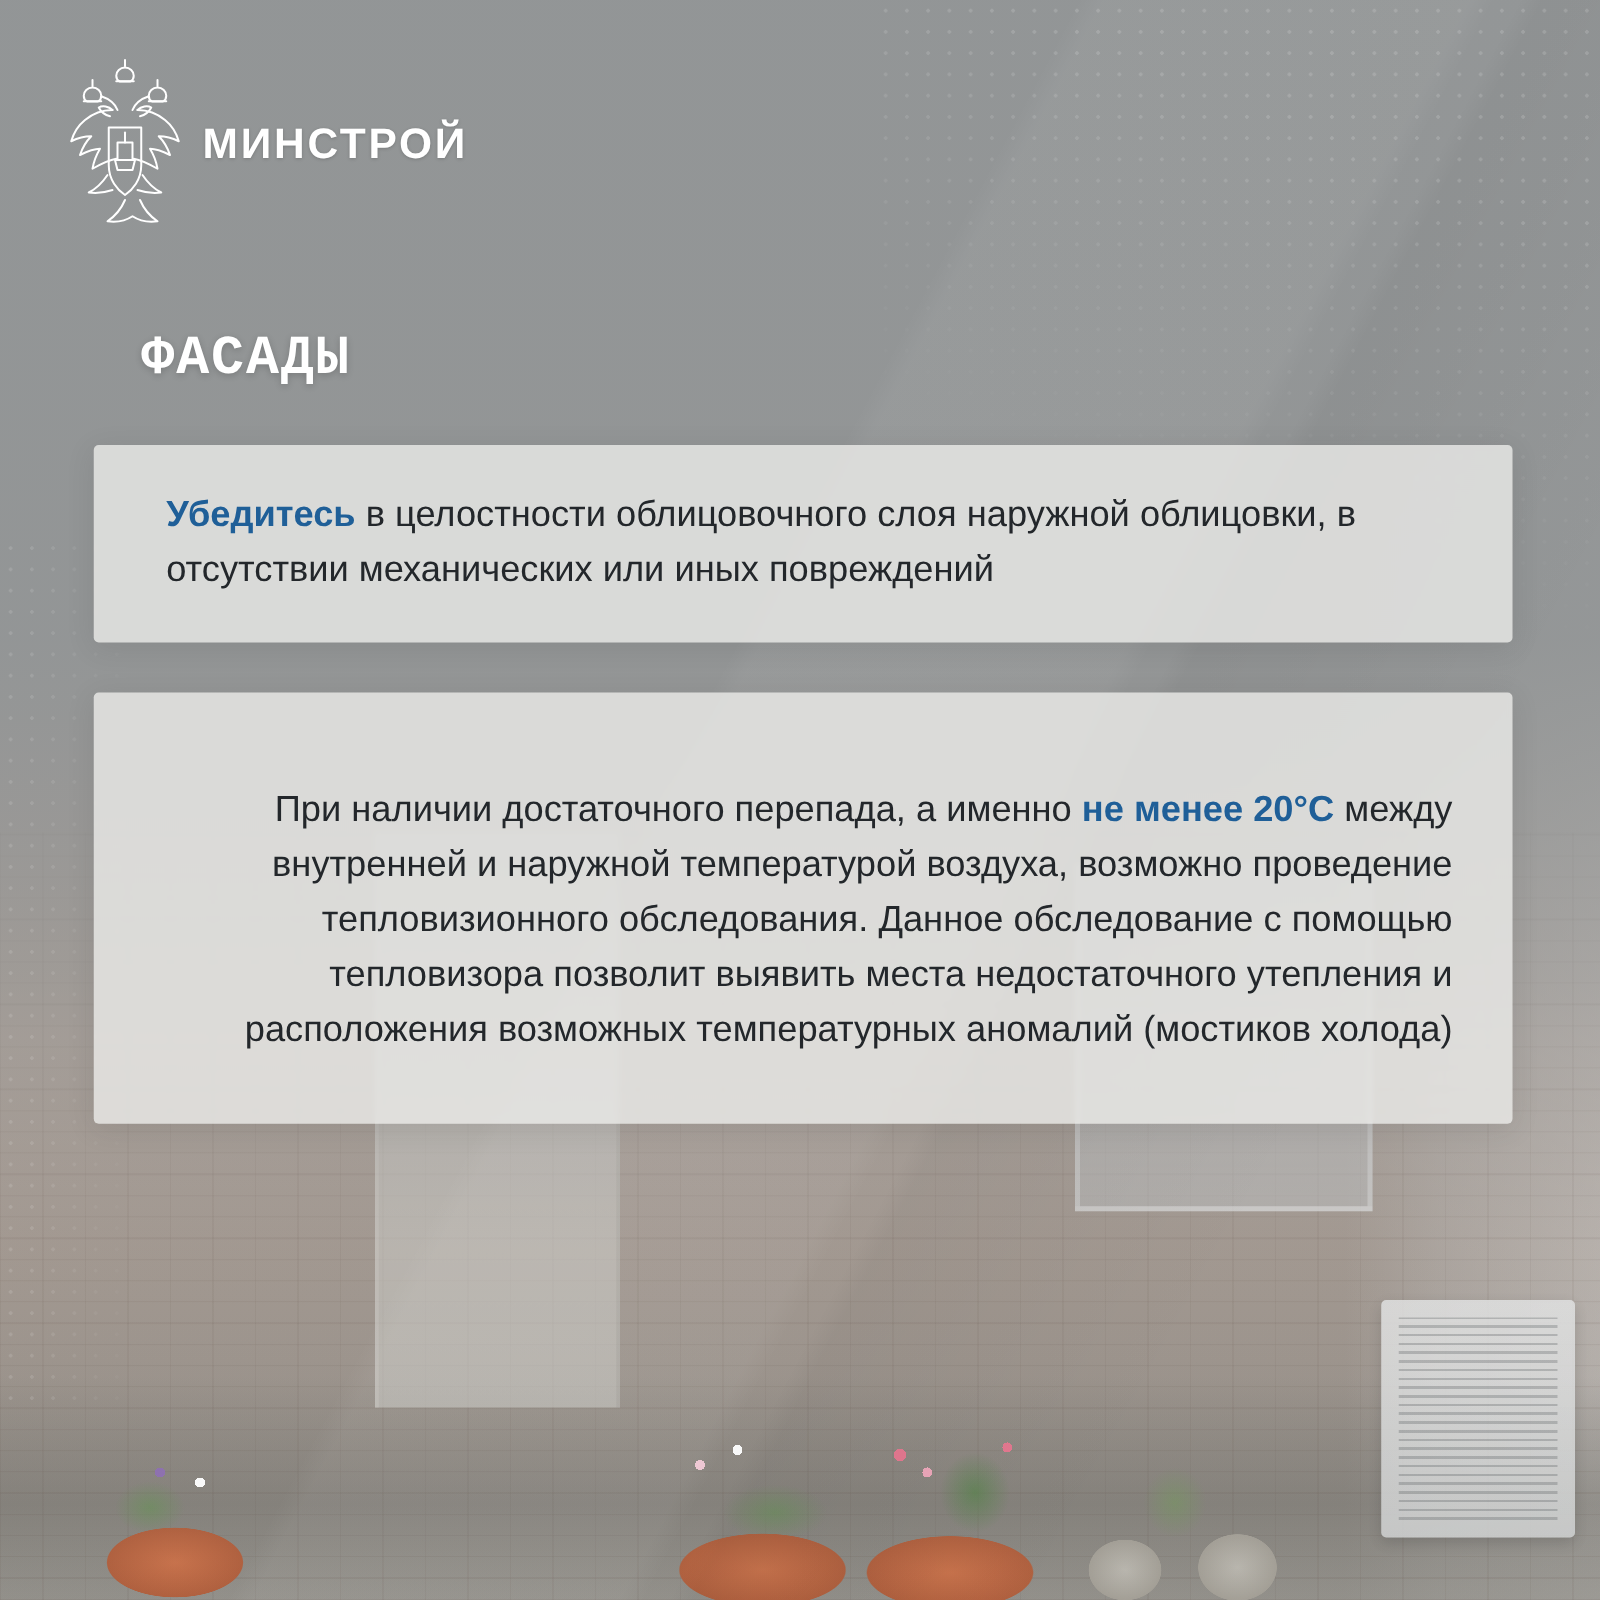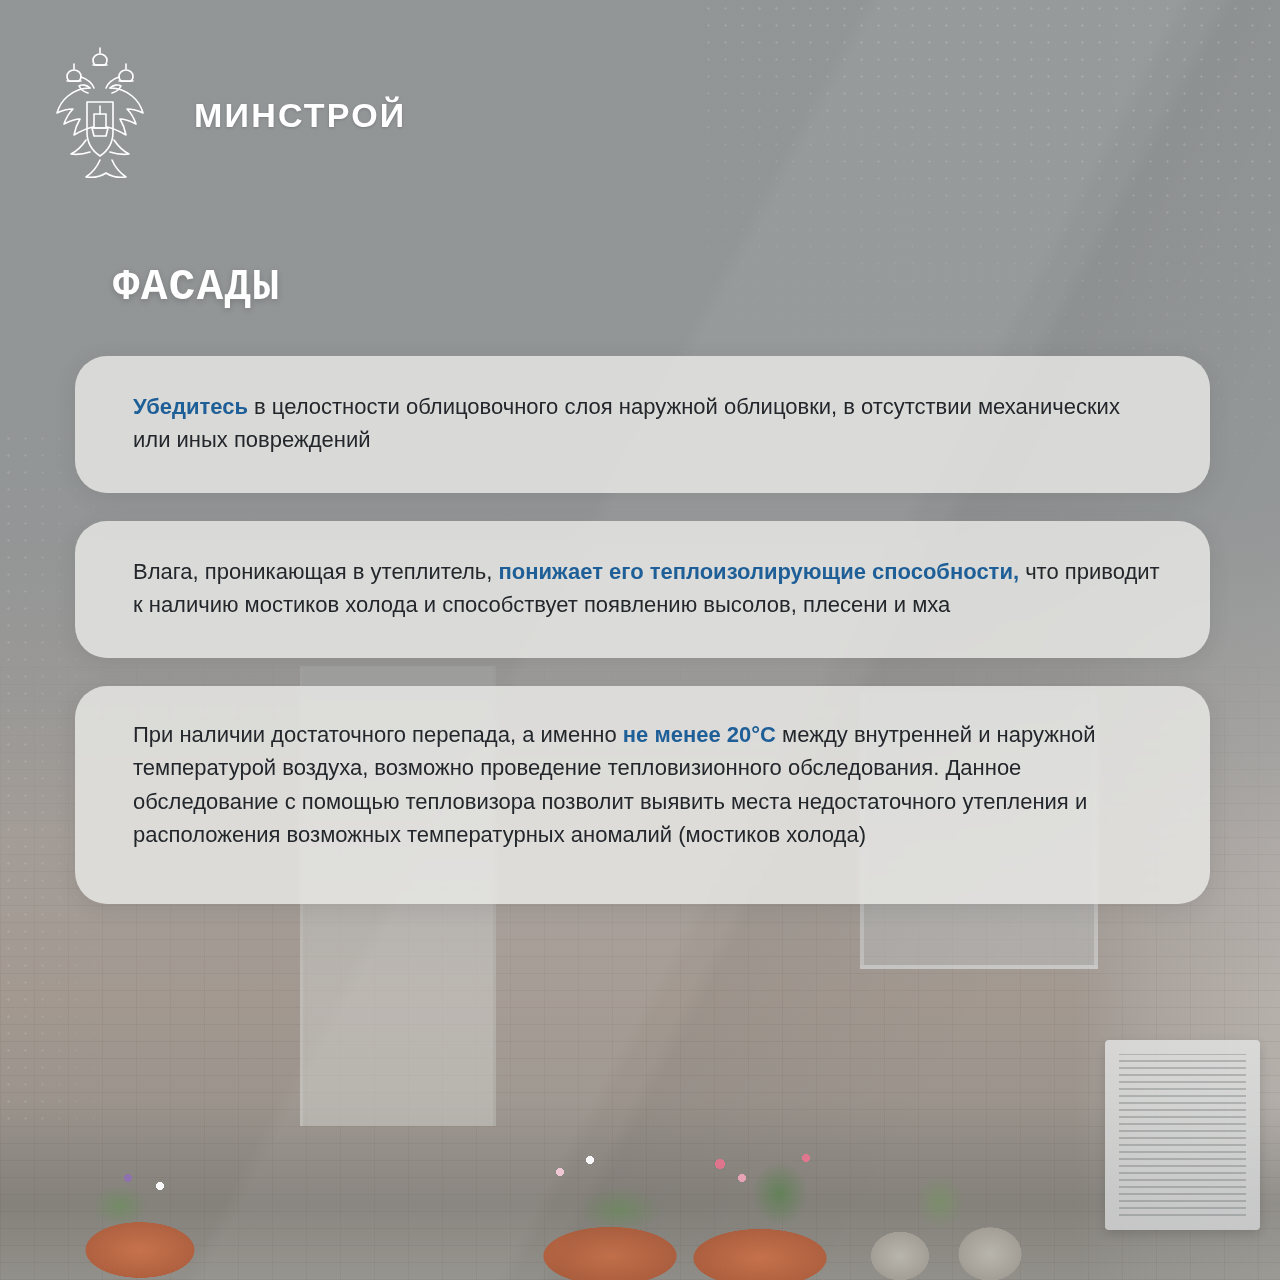--- a/index.html
+++ b/index.html
@@ -132,21 +132,21 @@
     position: absolute;
     inset: 0;
   }
 
   .brand {
     position: absolute;
     left: 44px;
     top: 44px;
     display: flex;
     align-items: center;
-    gap: 38px;
+    gap: 6px;
   }
   .emblem {
     width: 112px;
     height: 142px;
     flex: none;
   }
   .brand-text {
     color: #ffffff;
     font-weight: bold;
     font-size: 34px;
@@ -170,31 +170,31 @@
 
   .cards {
     position: absolute;
     left: 75px;
     top: 356px;
     width: 1135px;
   }
 
   .card {
     background: rgba(235,235,233,0.80);
-    border-radius: 32px;
+    border-radius: 4px;
     padding: 34px 48px 36px 58px;
-    margin-bottom: 28px;
+    margin-bottom: 40px;
     box-shadow: 0 4px 22px rgba(40,40,40,0.10);
     color: #23272b;
-    font-size: 22px;
+    font-size: 29px;
     line-height: 1.52;
     backdrop-filter: blur(2px);
   }
   .card p { margin: 0; }
-  .card-3 { padding-top: 32px; padding-bottom: 52px; }
+  .card-3 { padding-top: 72px; padding-bottom: 52px; text-align: right; }
 
   .accent {
     color: #1f5f98;
     font-weight: bold;
   }
 </style>
 </head>
 <body>
 
 <div class="poster">
@@ -250,25 +250,20 @@
     <div class="page-title">ФАСАДЫ</div>
 
     <div class="cards">
 
       <div class="card card-1">
         <p>
           <span class="accent">Убедитесь</span><span> в целостности облицовочного слоя наружной облицовки, в отсутствии механических или иных повреждений</span>
         </p>
       </div>
 
-      <div class="card card-2">
-        <p>
-          <span>Влага, проникающая в утеплитель, </span><span class="accent">понижает его теплоизолирующие способности,</span><span> что приводит к наличию мостиков холода и способствует появлению высолов, плесени и мха</span>
-        </p>
-      </div>
 
       <div class="card card-3">
         <p>
           <span>При наличии достаточного перепада, а именно </span><span class="accent">не менее 20°С</span><span> между внутренней и наружной температурой воздуха, возможно проведение тепловизионного обследования. Данное обследование с помощью тепловизора позволит выявить места недостаточного утепления и расположения возможных температурных аномалий (мостиков холода)</span>
         </p>
       </div>
 
     </div>
   </div>
 </div>

